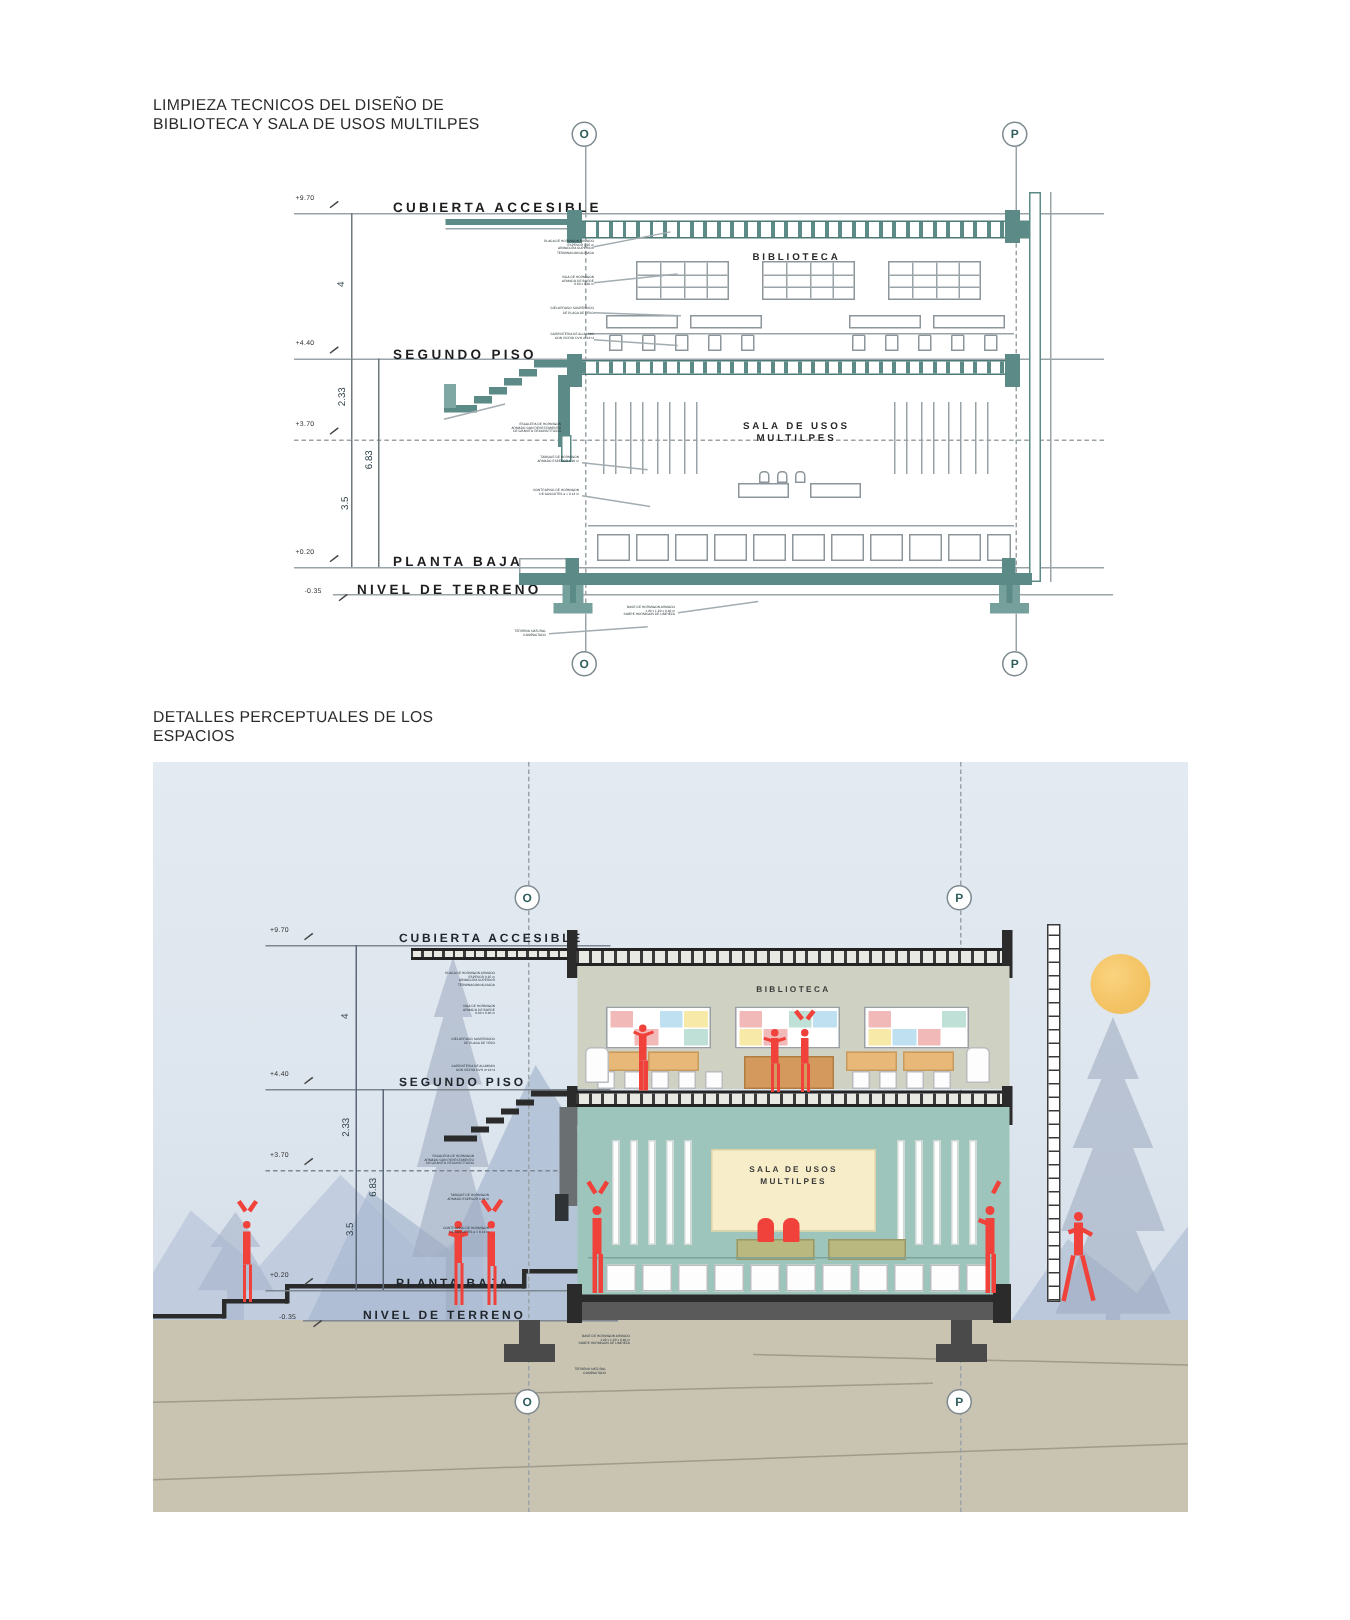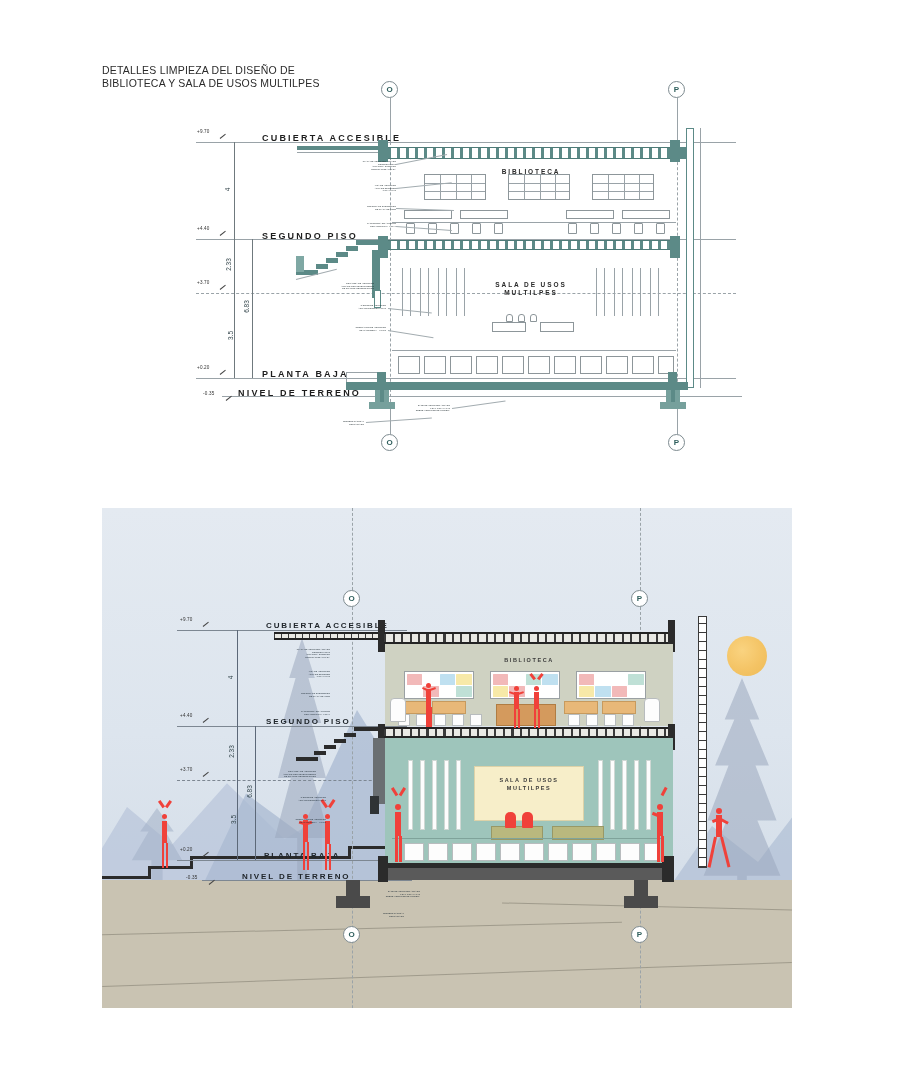--- a/index.html
+++ b/index.html
@@ -204,21 +204,21 @@
     font-weight: 700; color: #20262b; white-space: nowrap;
     font-family: "Liberation Sans", sans-serif;
   }
   .r-lvlline { position: absolute; height: 0; border-top: .7px solid #7d8792; }
 </style>
 </head>
 <body>
 
 <div id="page">
 
-  <div class="sheet-title" id="title-tecnicos">DETALLES LIMPIEZA DEL DISEÑO DE
+  <div class="sheet-title" id="title-tecnicos">LIMPIEZA TECNICOS DEL DISEÑO DE
 BIBLIOTECA Y SALA DE USOS MULTILPES</div>
 
   <div class="sec" id="tech" style="left:0;top:0;width:900px;height:460px;">
 
     <div class="bubble" style="left:381px;top:81px;">
       <span>O</span>
     </div>
     <div class="bub-stem" style="left:389.5px;top:98px;height:44px;"></div>
     <div class="bubble" style="left:668px;top:81px;">
       <span>P</span>
@@ -427,20 +427,22 @@
     <div class="callout" style="left:372px;top:404px;width:78px;">BASE DE HORMIGON ARMADO
 1.20 x 1.20 x 0.40 m
 SOBRE HORMIGON DE LIMPIEZA</div>
     <div class="leader" style="left:452px;top:408px;width:54px;transform:rotate(-8deg);"></div>
 
     <div class="callout" style="left:290px;top:420px;width:74px;">TERRENO NATURAL
 COMPACTADO</div>
     <div class="leader" style="left:366px;top:422px;width:66px;transform:rotate(-4deg);"></div>
   </div>
 
+  <div class="sheet-title" id="title-perceptuales">DETALLES PERCEPTUALES DE LOS
+ESPACIOS</div>
 
   <div id="render">
 
     <div id="sky"></div>
 
     <div class="mtn" style="left:-30px;top:250px;width:250px;height:140px;
                 clip-path:polygon(0% 100%, 22% 35%, 40% 62%, 62% 18%, 85% 58%, 100% 42%, 100% 100%);
                 background:#b9c6db;"></div>
     <div class="mtn" style="left:90px;top:180px;width:300px;height:220px;
                 clip-path:polygon(0% 100%, 18% 48%, 36% 66%, 55% 10%, 74% 52%, 92% 30%, 100% 100%);

